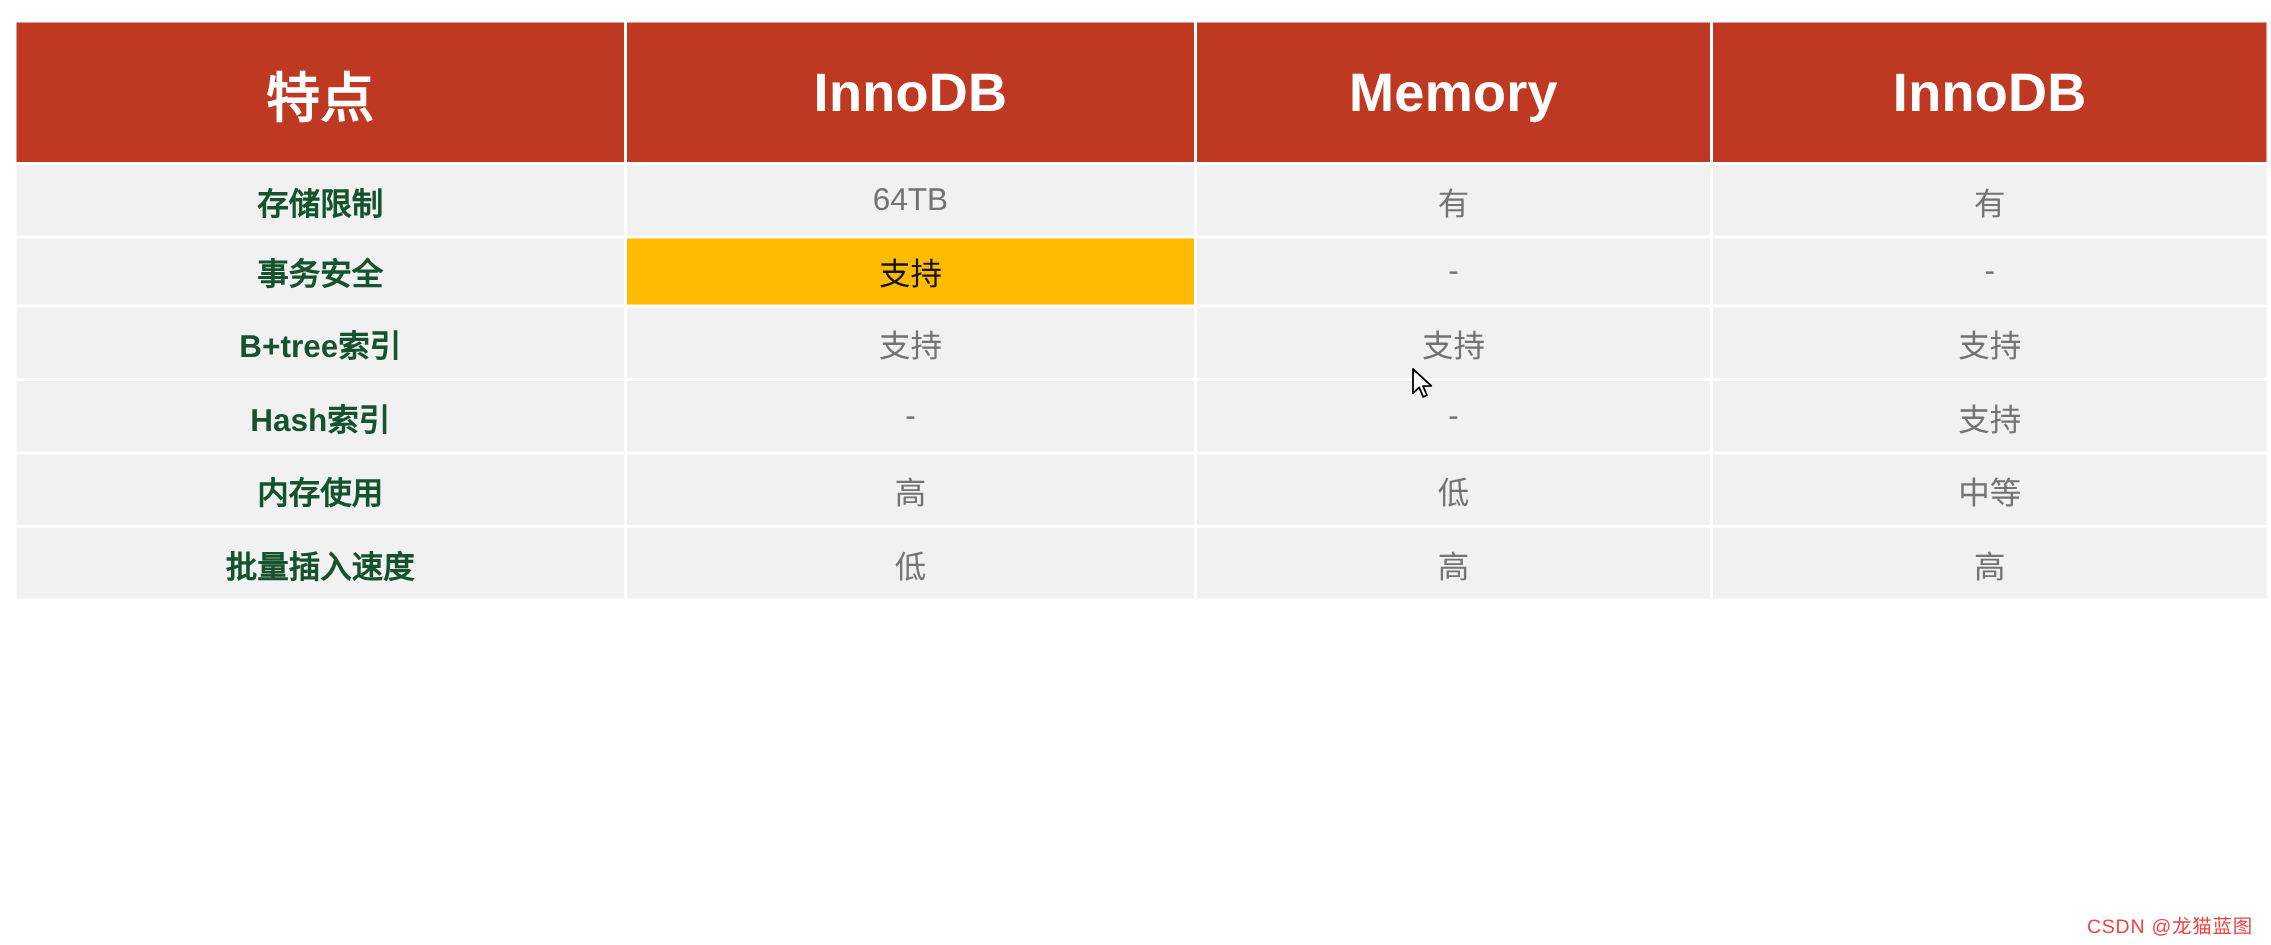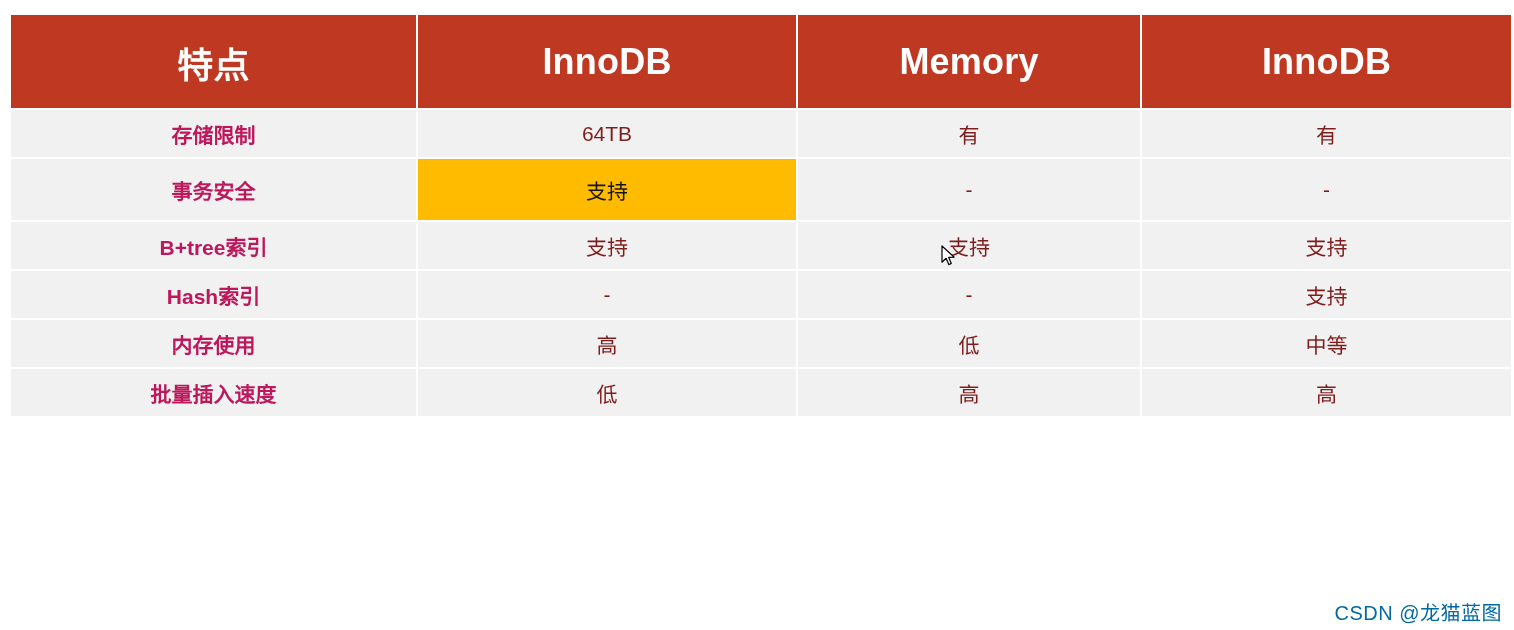--- a/index.html
+++ b/index.html
@@ -52,46 +52,46 @@
   }
 
   
   tbody td {
     background: #f1f1f1;
     height: 47px;
     padding: 0 6px;
     text-align: center;
     vertical-align: middle;
     font-size: 21px;
-    color: #7f1d1d;
+    color: #737373;
     border: 0;
     white-space: nowrap;
   }
 
   tbody td.feature {
-    color: #be185d;
+    color: #14532d;
     font-weight: bold;
     font-size: 21px;
   }
 
   tbody td.hl {
     background: #ffbb00;
     color: #141414;
   }
 
   
-  tbody tr.tall td { height: 61px; }
+  tbody tr.tall td { height: 44px; }
 
   
   #watermark {
     position: absolute;
     right: 12px;
     bottom: 4px;
-    font-size: 20px;
-    color: #0369a1;
+    font-size: 13px;
+    color: #ef4444;
     letter-spacing: 0.5px;
     font-family: "Liberation Sans", "DejaVu Sans", sans-serif;
     pointer-events: none;
     user-select: none;
   }
 
   
   #mouse-cursor {
     position: absolute;
     left: 941px;

